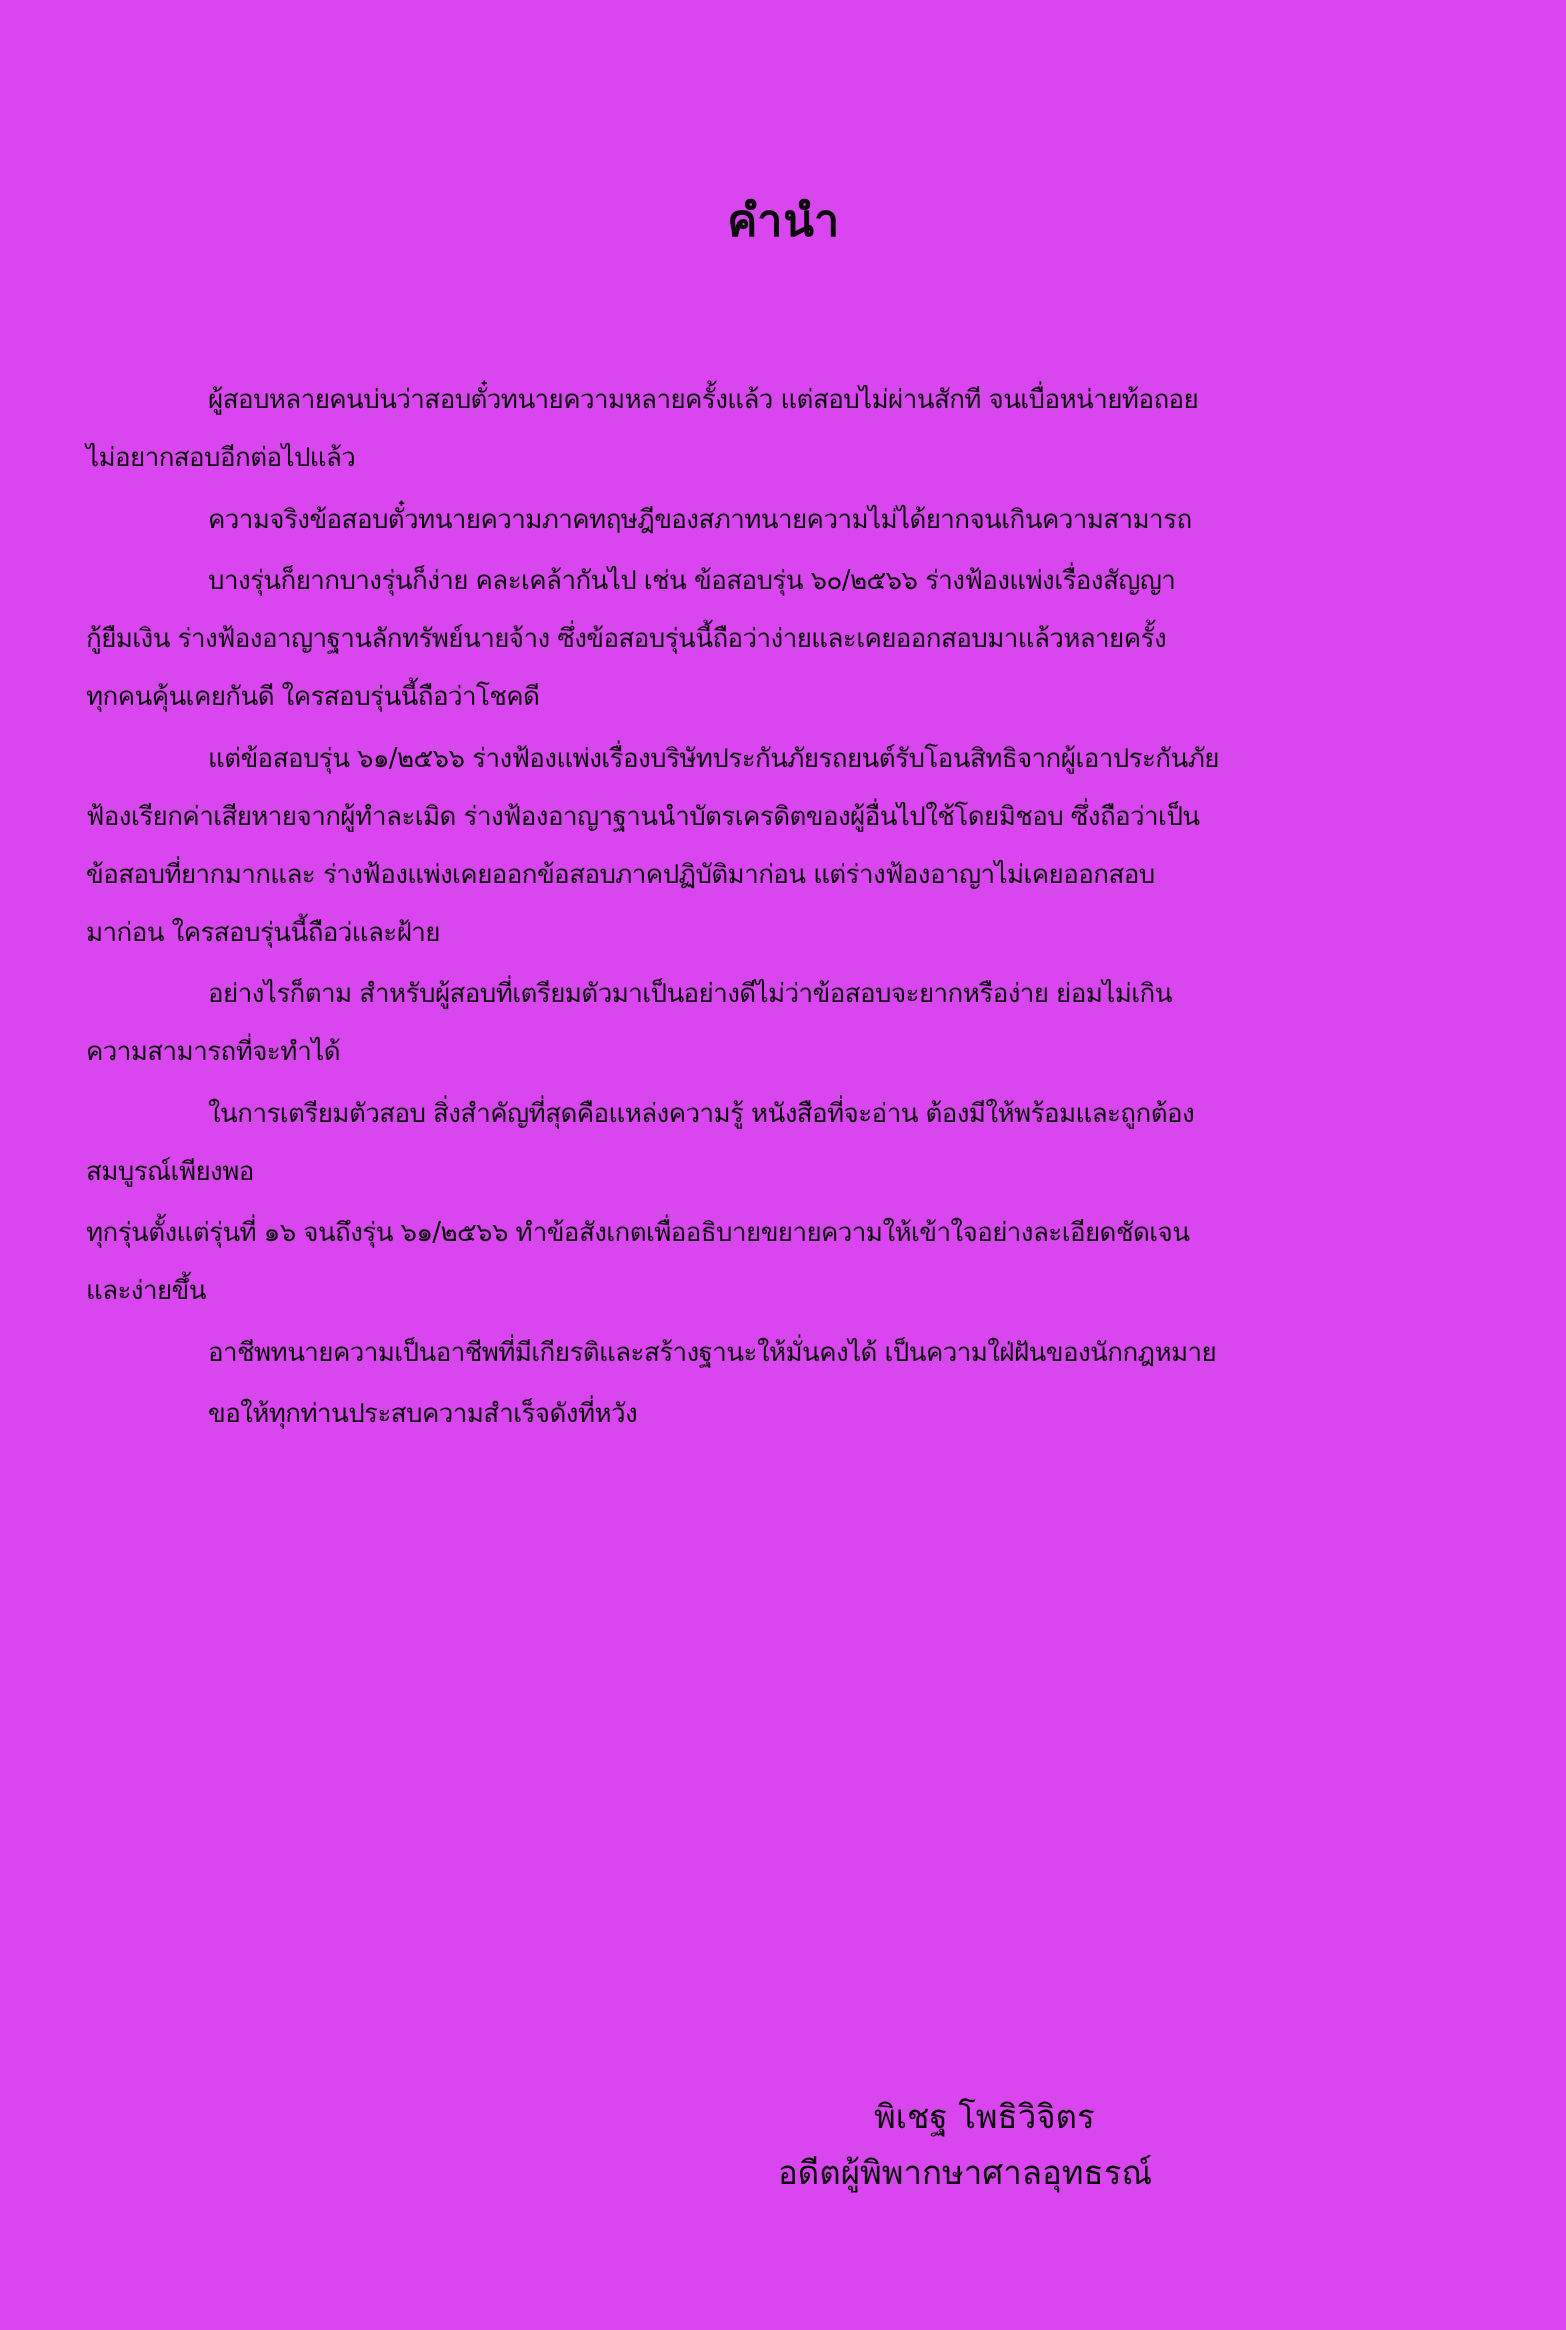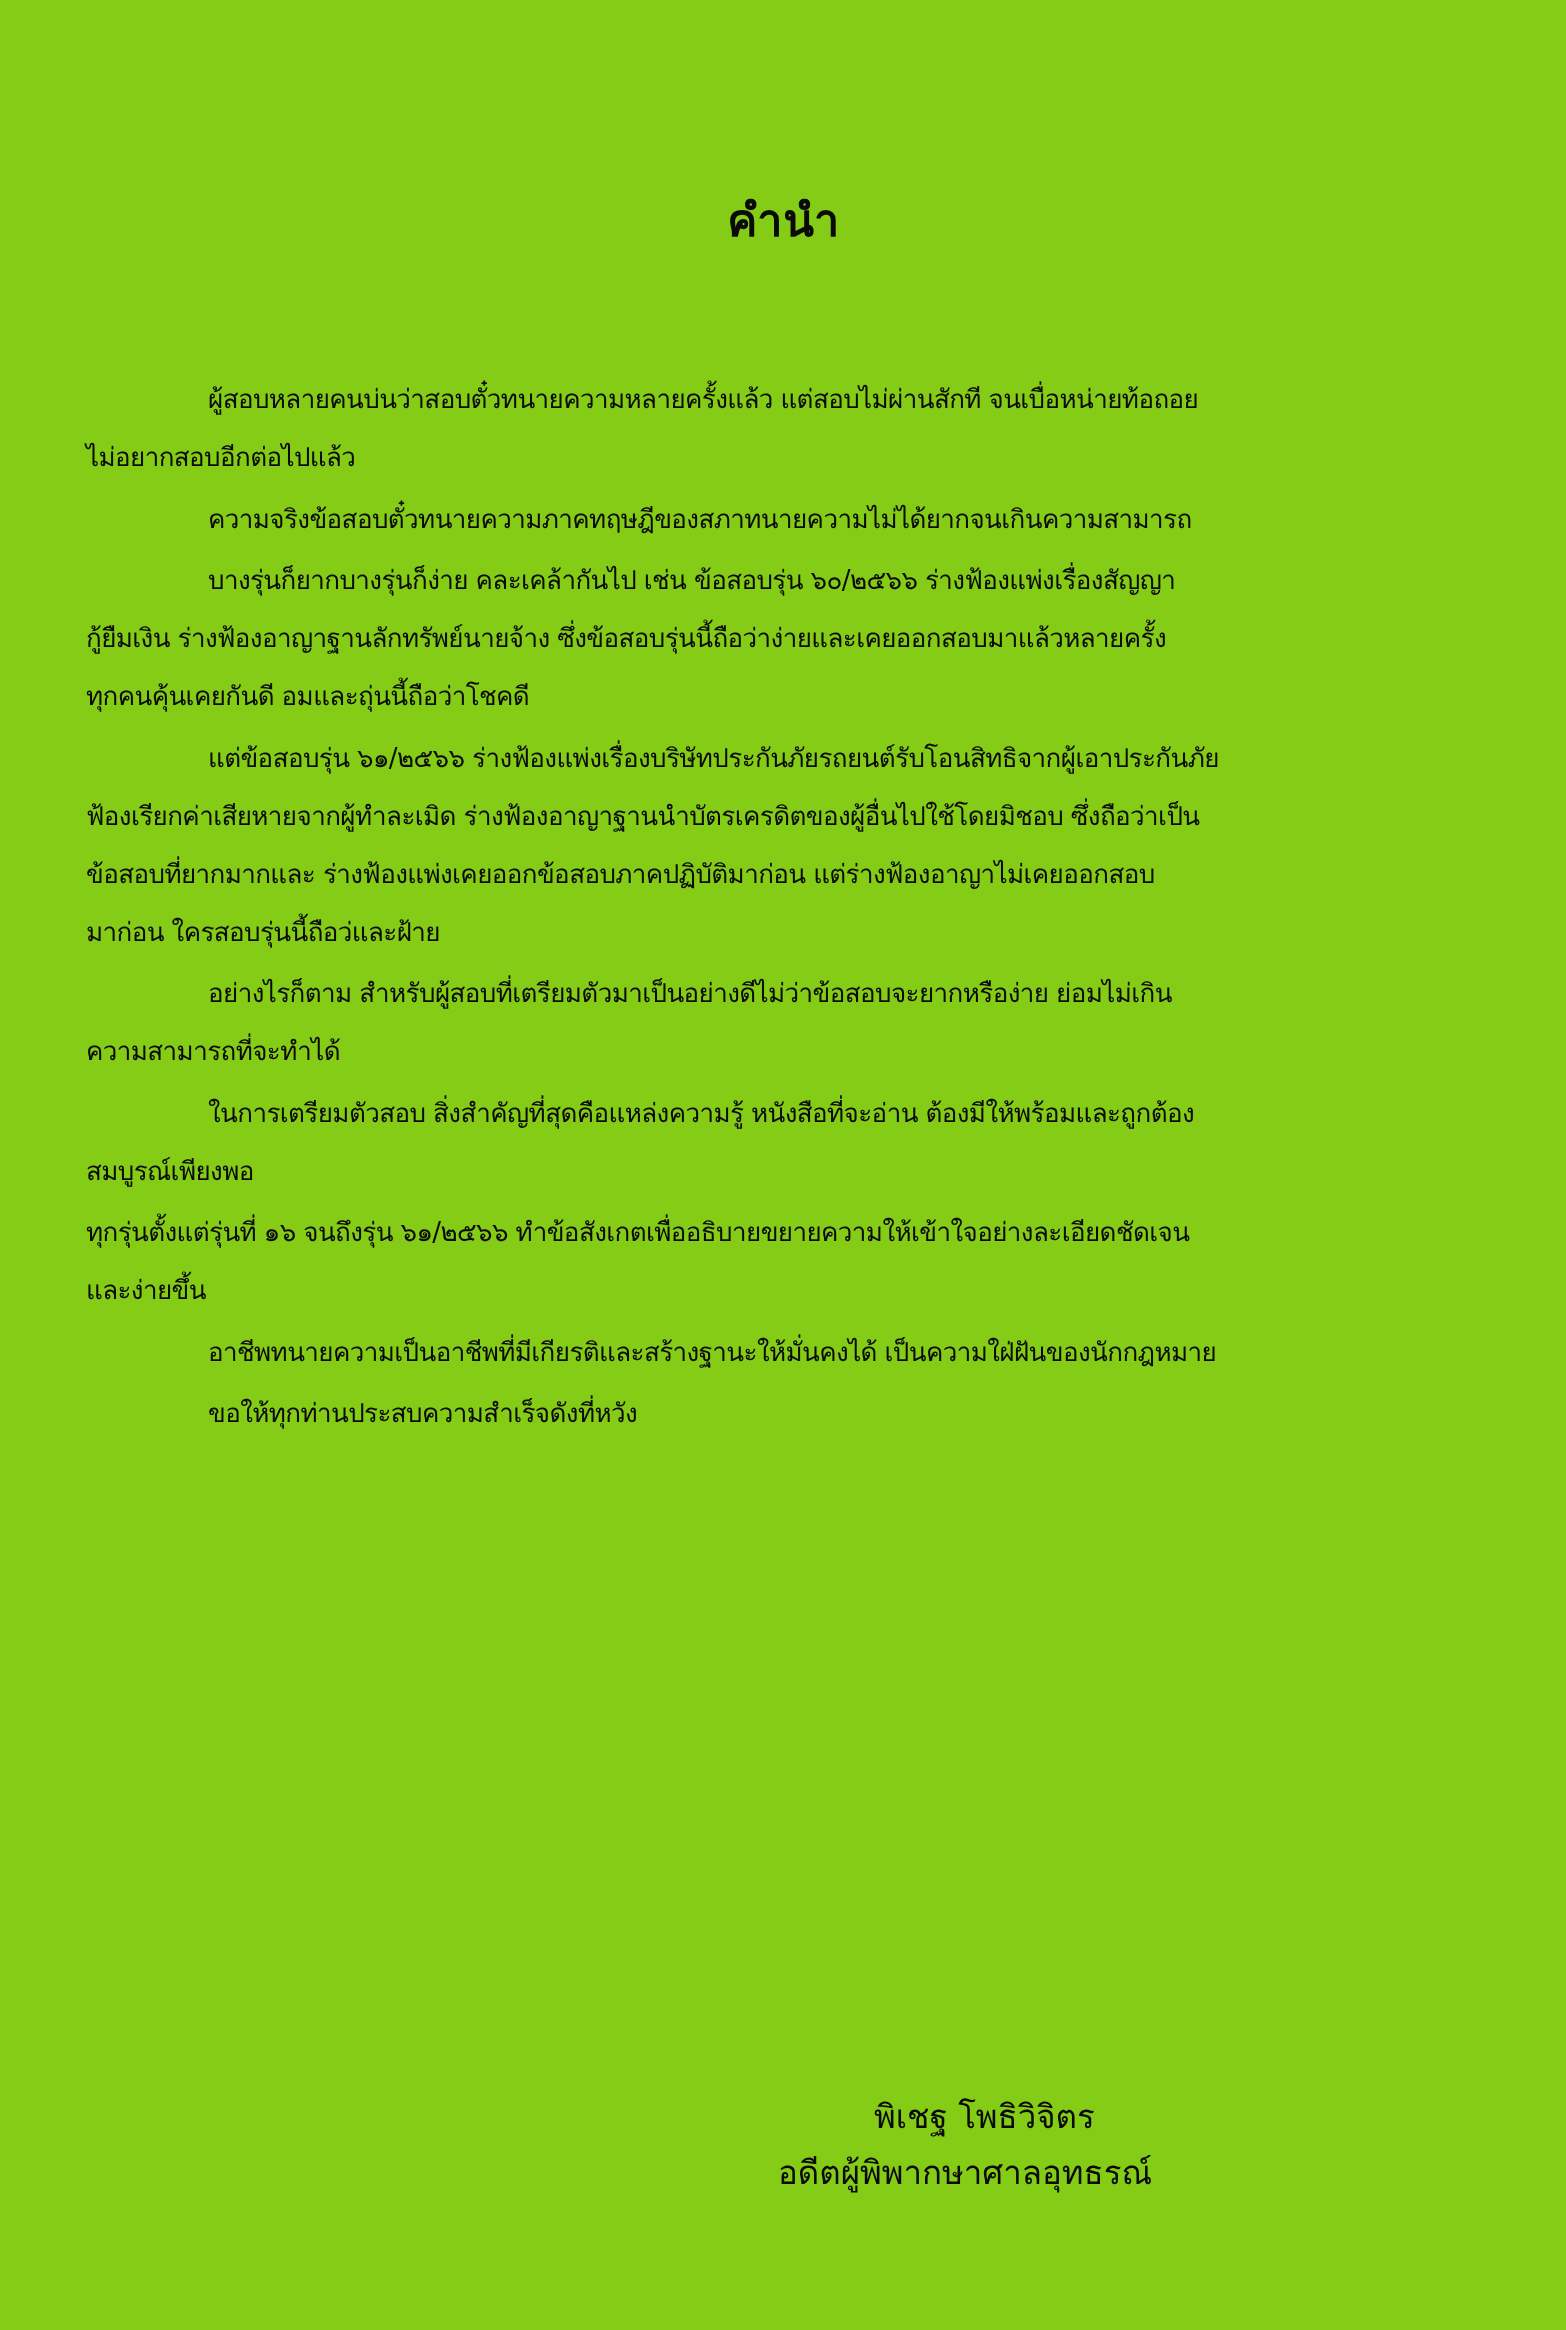--- a/index.html
+++ b/index.html
@@ -12,21 +12,21 @@
       height: 2330px;
       position: relative;
       overflow: hidden;
       font-family: "DejaVu Sans", "Liberation Sans", sans-serif;
       color: #0a0a0a;
     }
     .page {
       position: absolute;
       left: 0; top: 0;
       width: 1567px; height: 2330px;
-      background: #84cc16;
+      background: #d946ef;
     }
     .title {
       position: absolute;
       left: 0; right: 0;
       top: 192px;
       text-align: center;
       font-size: 45px;
       font-weight: bold;
       line-height: 58px;
       letter-spacing: 0.6px;
@@ -76,21 +76,21 @@
     <div class="para">
       <span class="line first">ผู้สอบหลายคนบ่นว่าสอบตั๋วทนายความหลายครั้งแล้ว แต่สอบไม่ผ่านสักที จนเบื่อหน่ายท้อถอย</span>
       <span class="line">ไม่อยากสอบอีกต่อไปแล้ว</span>
     </div>
     <div class="para">
       <span class="line first">ความจริงข้อสอบตั๋วทนายความภาคทฤษฎีของสภาทนายความไม่ได้ยากจนเกินความสามารถ</span>
     </div>
     <div class="para">
       <span class="line first">บางรุ่นก็ยากบางรุ่นก็ง่าย คละเคล้ากันไป เช่น ข้อสอบรุ่น ๖๐/๒๕๖๖ ร่างฟ้องแพ่งเรื่องสัญญา</span>
       <span class="line">กู้ยืมเงิน ร่างฟ้องอาญาฐานลักทรัพย์นายจ้าง ซึ่งข้อสอบรุ่นนี้ถือว่าง่ายและเคยออกสอบมาแล้วหลายครั้ง</span>
-      <span class="line">ทุกคนคุ้นเคยกันดี อมและถุ่นนี้ถือว่าโชคดี</span>
+      <span class="line">ทุกคนคุ้นเคยกันดี ใครสอบรุ่นนี้ถือว่าโชคดี</span>
     </div>
     <div class="para">
       <span class="line first">แต่ข้อสอบรุ่น ๖๑/๒๕๖๖ ร่างฟ้องแพ่งเรื่องบริษัทประกันภัยรถยนต์รับโอนสิทธิจากผู้เอาประกันภัย</span>
       <span class="line">ฟ้องเรียกค่าเสียหายจากผู้ทำละเมิด ร่างฟ้องอาญาฐานนำบัตรเครดิตของผู้อื่นไปใช้โดยมิชอบ ซึ่งถือว่าเป็น</span>
       <span class="line">ข้อสอบที่ยากมากและ ร่างฟ้องแพ่งเคยออกข้อสอบภาคปฏิบัติมาก่อน แต่ร่างฟ้องอาญาไม่เคยออกสอบ</span>
       <span class="line">มาก่อน ใครสอบรุ่นนี้ถือว่และฝ้าย</span>
     </div>
     <div class="para">
       <span class="line first">อย่างไรก็ตาม สำหรับผู้สอบที่เตรียมตัวมาเป็นอย่างดีไม่ว่าข้อสอบจะยากหรือง่าย ย่อมไม่เกิน</span>
       <span class="line">ความสามารถที่จะทำได้</span>

